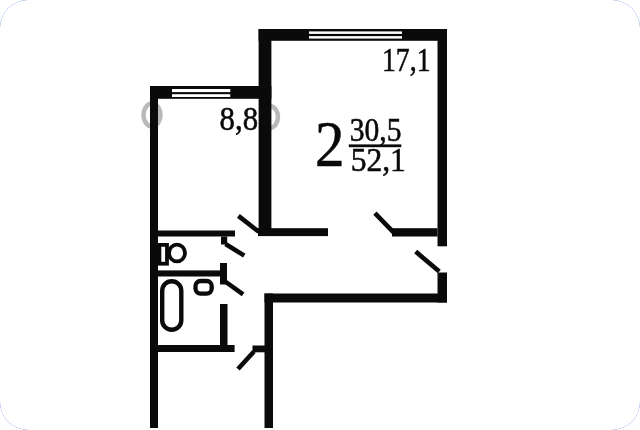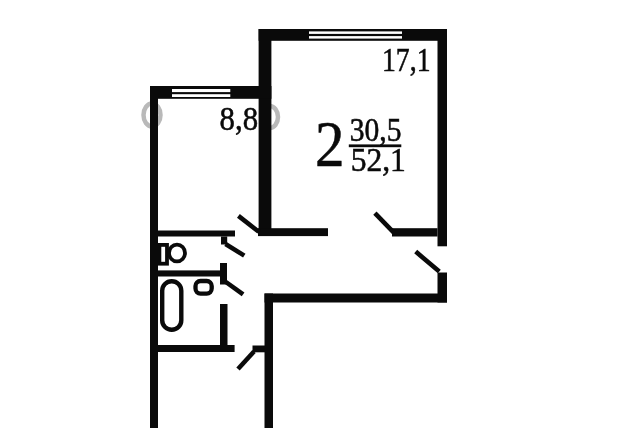--- a/index.html
+++ b/index.html
@@ -1,16 +1,16 @@
 <!DOCTYPE html>
 <html><head>
 <meta charset="utf-8">
 <style>
   html,body{margin:0;padding:0;background:#ffffff;}
-  .wrap{position:relative;width:640px;height:430px;background:#1d4ed8;overflow:hidden;}
+  .wrap{position:relative;width:640px;height:430px;background:#1d4ed8;overflow:hidden;border-radius:28px;}
   svg{position:absolute;left:0;top:0;}
   text{font-family:"Liberation Serif", serif;fill:#0a0a0a;stroke:#0a0a0a;stroke-width:0.55;}
 </style>
 </head>
 <body>
 <div class="wrap">
 <svg width="640" height="430" viewBox="0 0 640 430">
 
   <rect x="0" y="0" width="640" height="430" fill="#ffffff"></rect>
 

